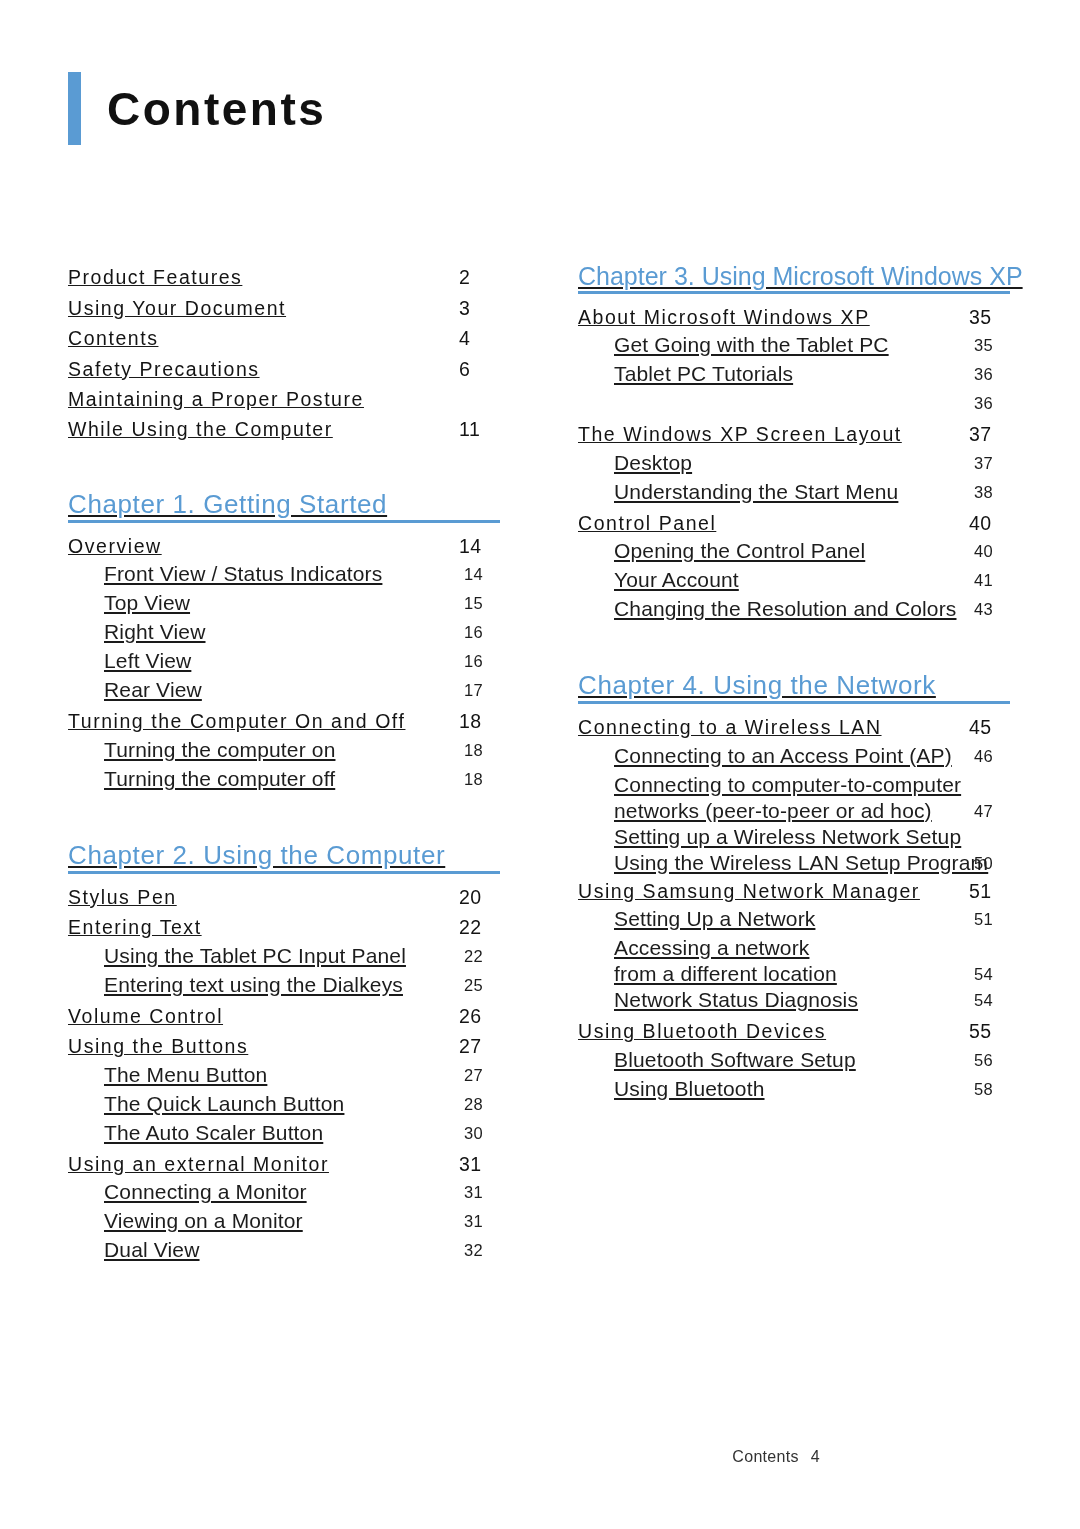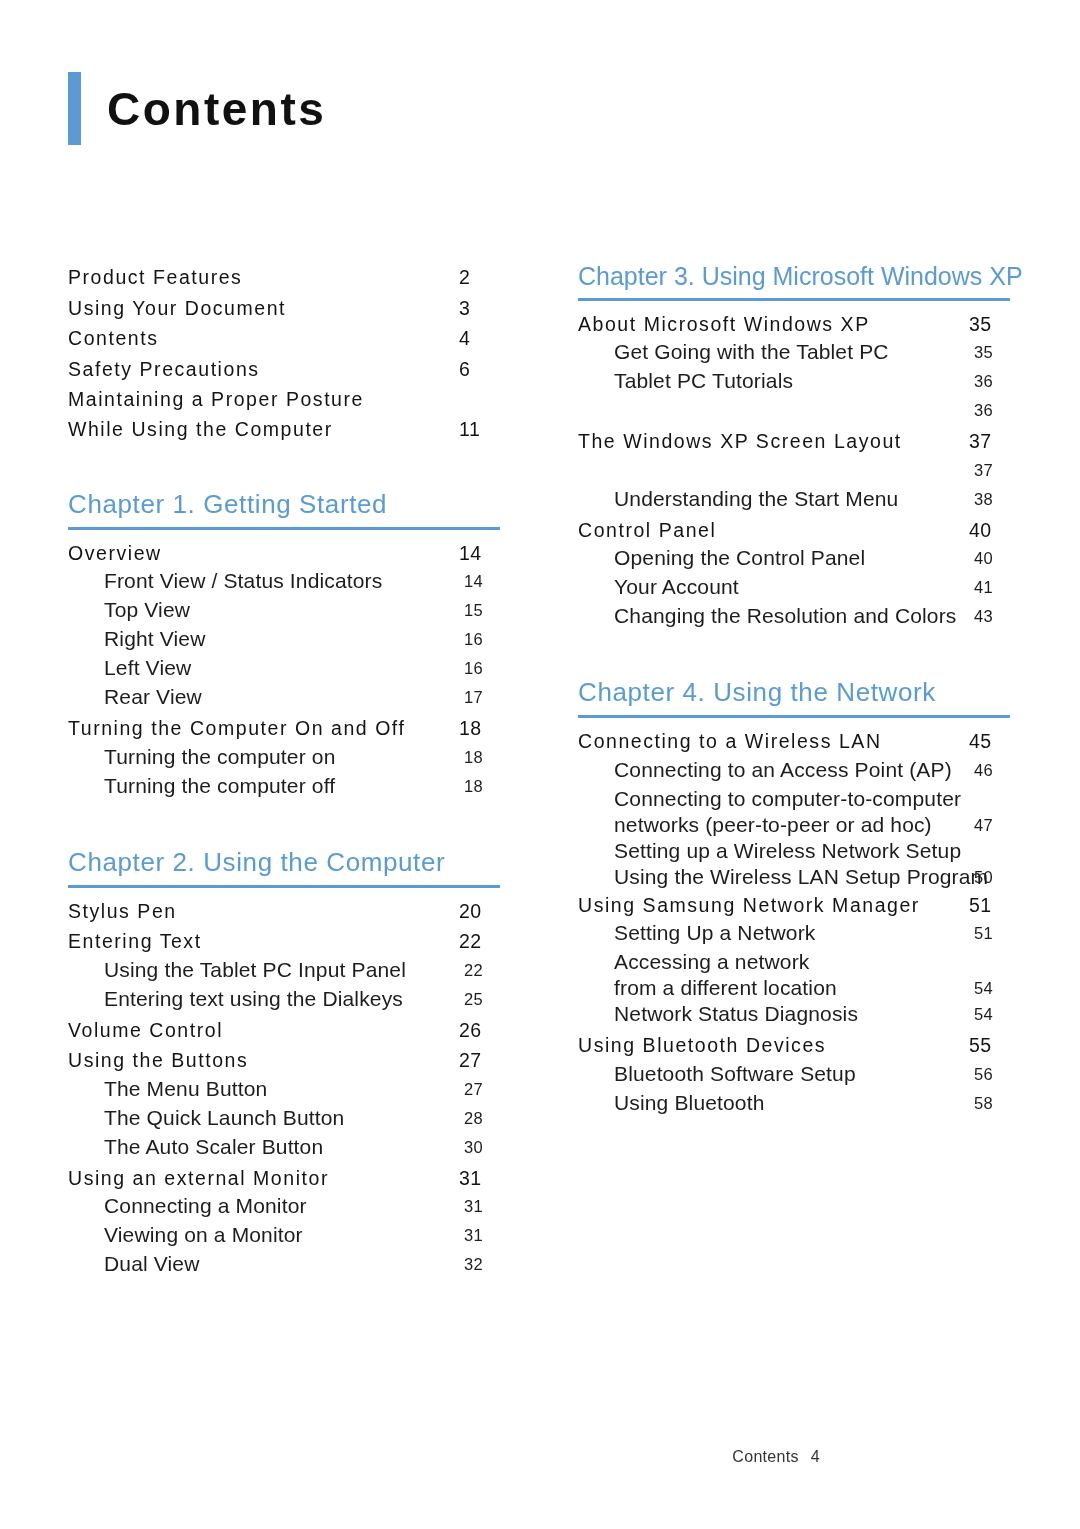--- a/index.html
+++ b/index.html
@@ -43,36 +43,36 @@
   .columns {
     position: absolute;
     left: 0;
     top: 262px;
     width: 1080px;
   }
   .col {
     position: absolute;
     top: 0;
     width: 432px;
+    text-decoration: underline;
   }
   .col-left  { left: 68px; }
   .col-right { left: 578px; }
 
   
   .chapter {
     margin-top: 46px;
   }
   .chapter.first { margin-top: 0; }
   .chapter-title {
     color: #5a9bd3;
     font-size: 26px;
     letter-spacing: 0.6px;
     line-height: 1.15;
     white-space: nowrap;
-    padding-bottom: 7px;
   }
   .chapter-title.tight { letter-spacing: 0px; font-size: 25px; }
   .chapter-rule {
     height: 3px;
     background: #5a9bd3;
     width: 432px;
     margin-bottom: 9px;
   }
 
   
@@ -295,20 +295,21 @@
             <span class="entry-page">36</span>
           </div>
           <div class="entry lvl2">
             <span class="entry-page">36</span>
           </div>
           <div class="entry lvl1">
             <span class="entry-text">The Windows XP Screen Layout</span>
             <span class="entry-page">37</span>
           </div>
           <div class="entry lvl2">
+            <span class="entry-text">Desktop</span>
             <span class="entry-page">37</span>
           </div>
           <div class="entry lvl2">
             <span class="entry-text">Understanding the Start Menu</span>
             <span class="entry-page">38</span>
           </div>
           <div class="entry lvl1">
             <span class="entry-text">Control Panel</span>
             <span class="entry-page">40</span>
           </div>

